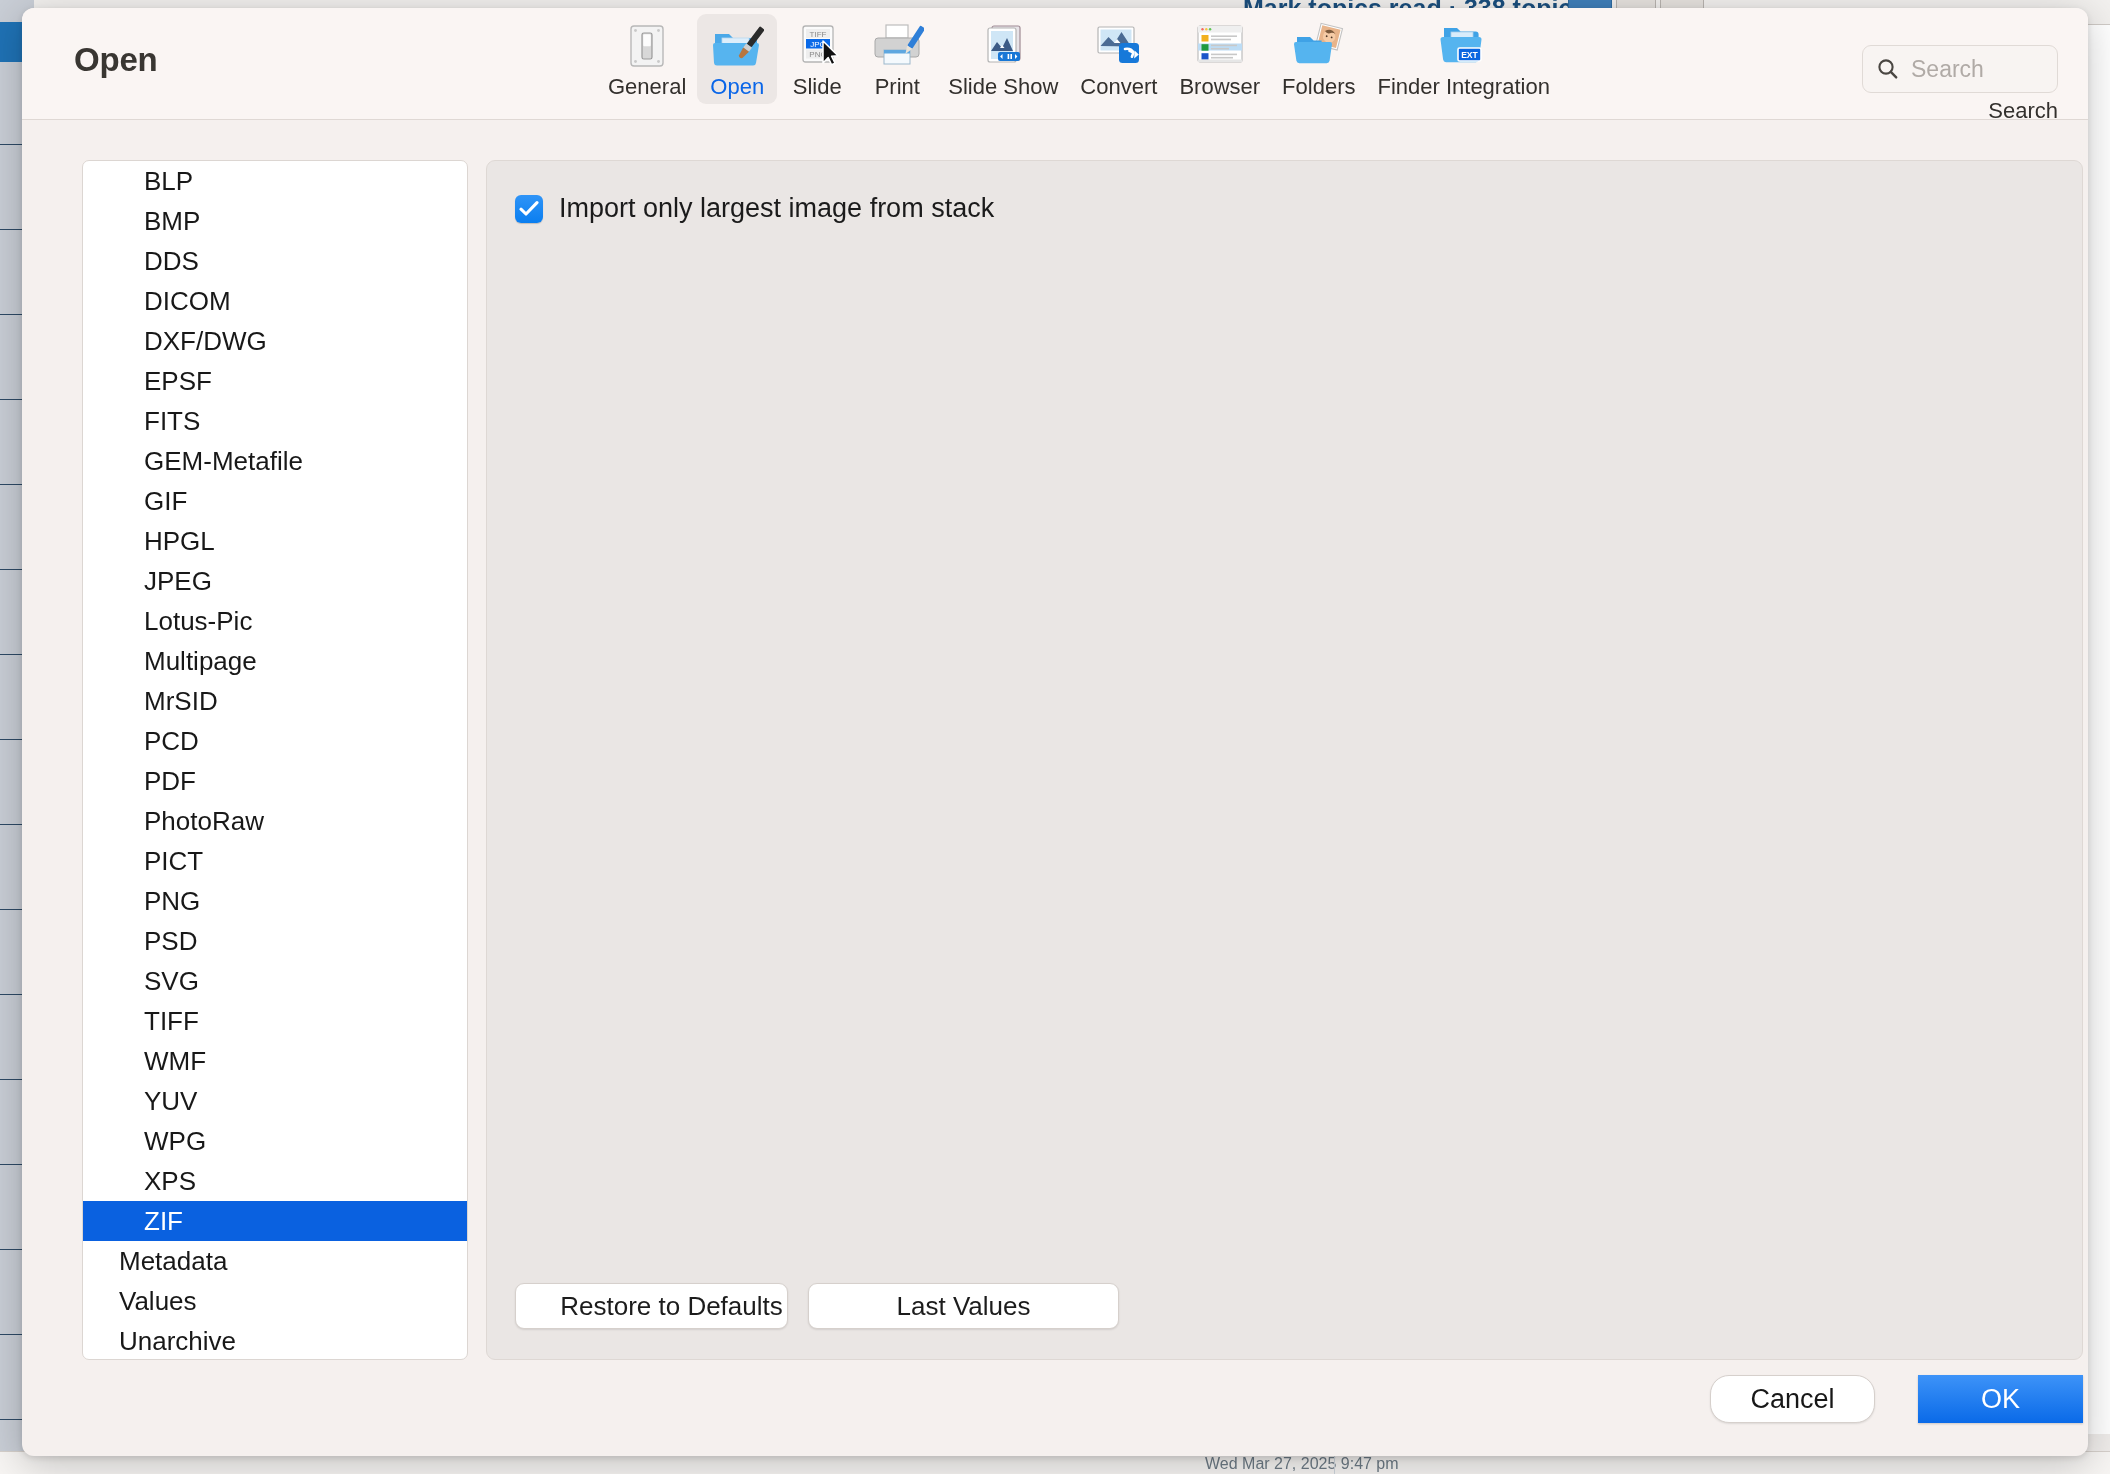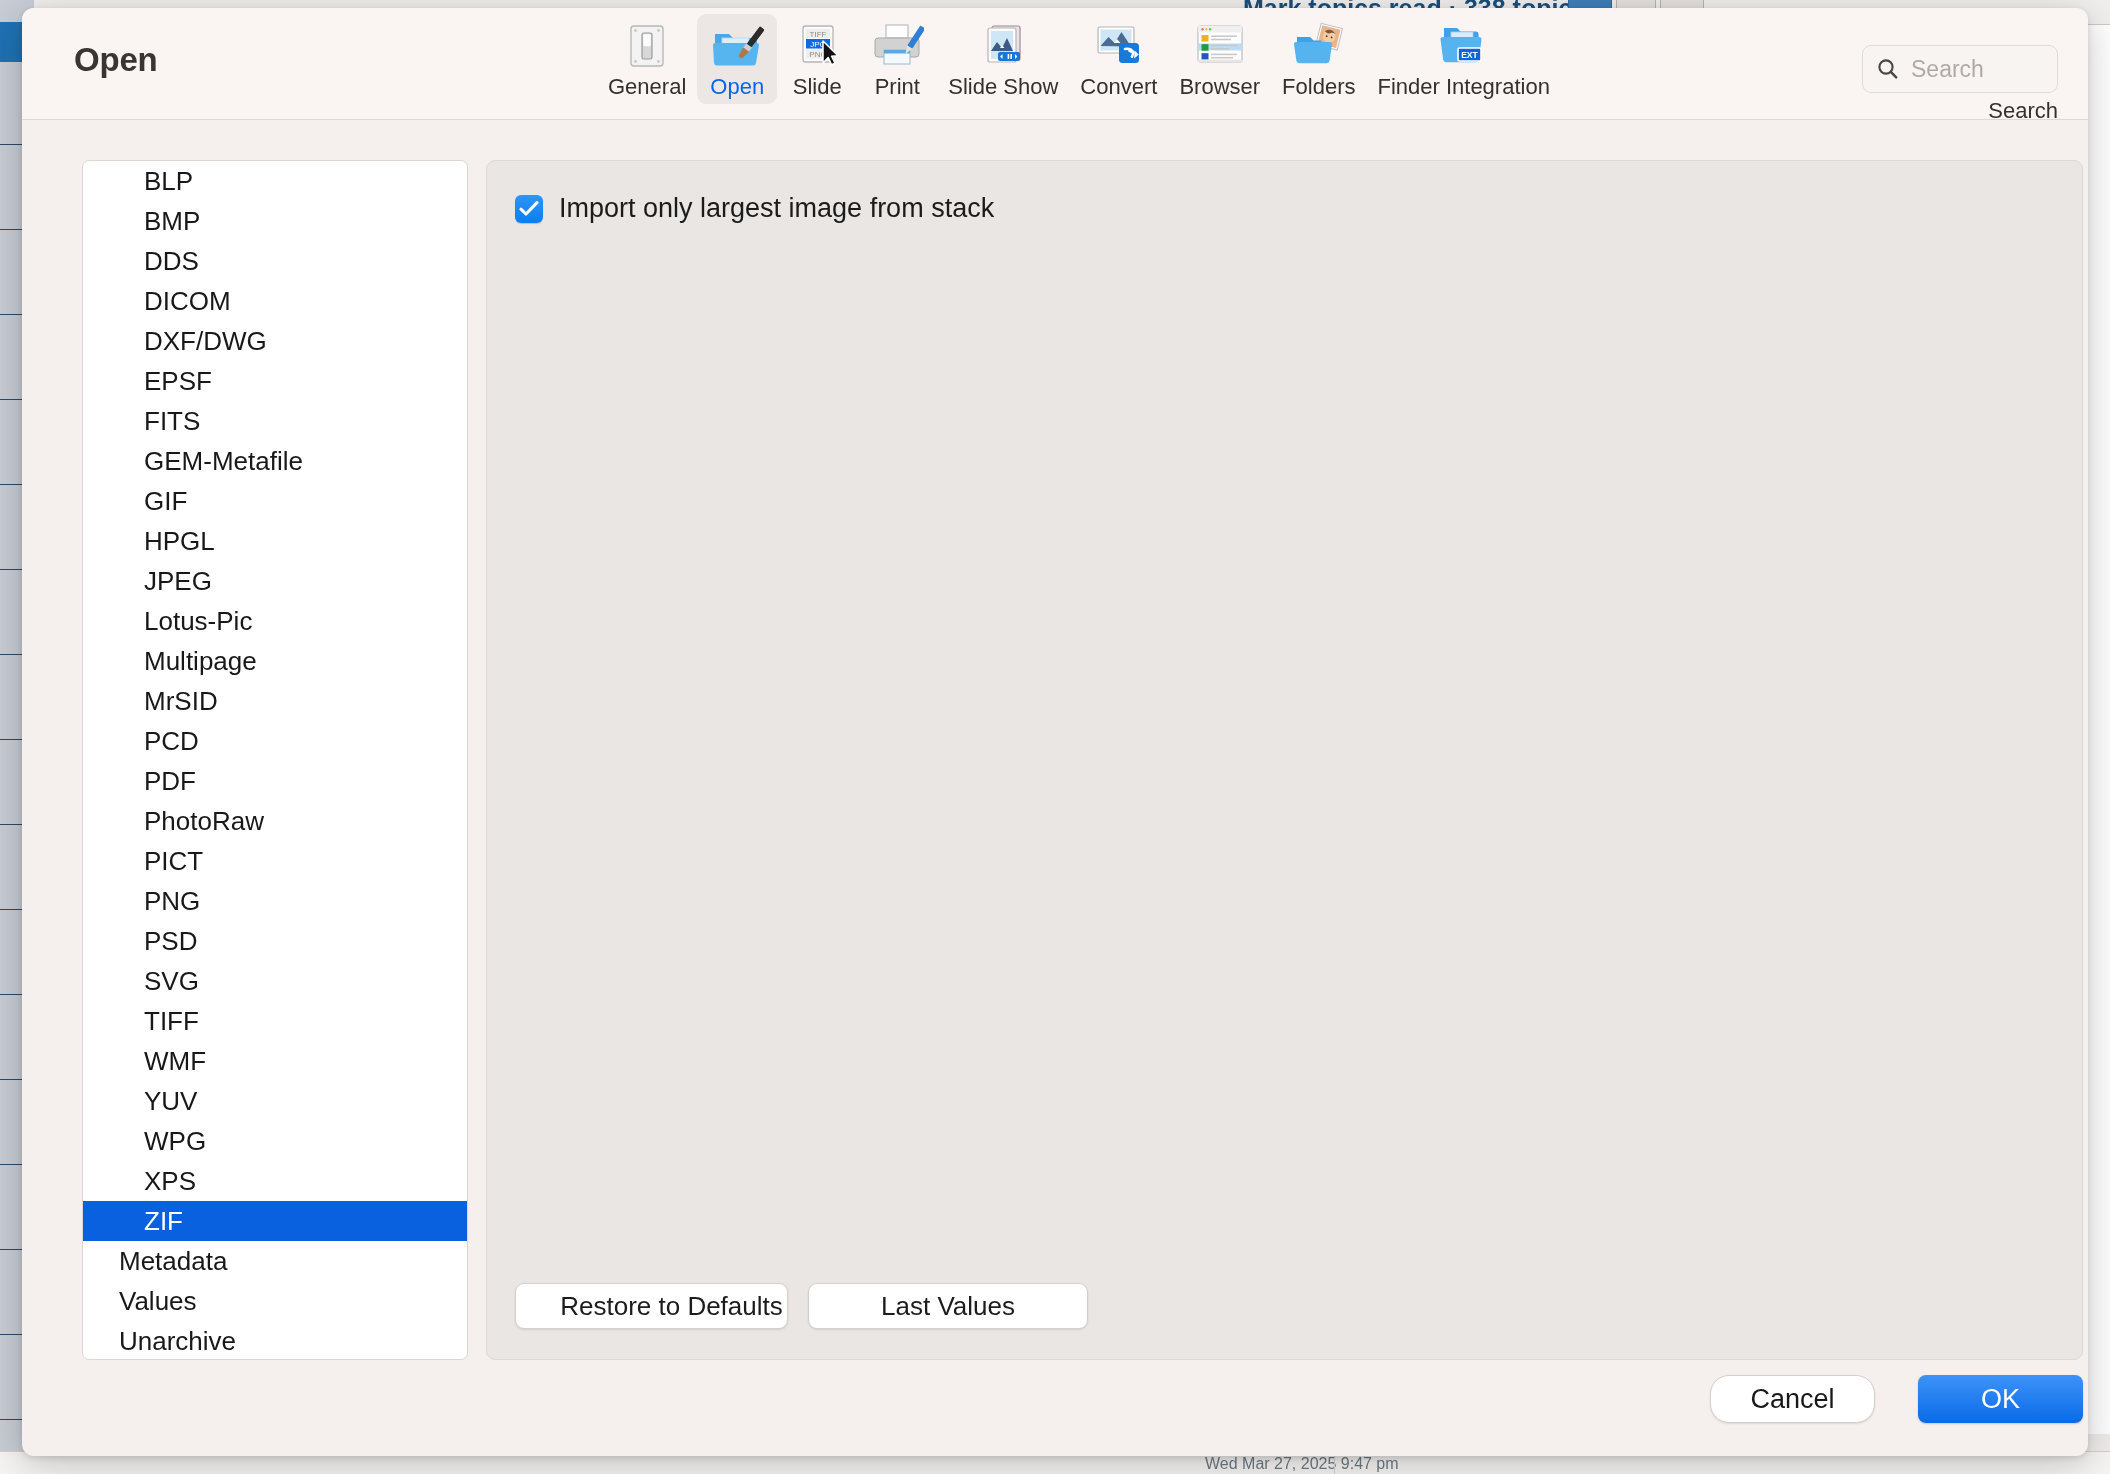--- a/index.html
+++ b/index.html
@@ -295,21 +295,21 @@
     border: 1px solid #d6d0cc;
     border-radius: 9px;
     font-family: "Liberation Sans", sans-serif;
     font-size: 26px;
     color: #1c1c1c;
     box-shadow: 0 1px 2px rgba(0,0,0,0.10);
     cursor: default;
     padding: 0;
   }
   #btn-restore { left: 28px; bottom: 30px; width: 273px; padding-left: 40px; }
-  #btn-last    { left: 321px; bottom: 30px; width: 280px; }
+  #btn-last    { left: 321px; bottom: 30px; width: 311px; }
 
   
   #btn-cancel {
     position: absolute;
     right: 243px;
     bottom: 33px;
     width: 165px;
     height: 48px;
     background: #ffffff;
     border: 1px solid #d6d0cc;
@@ -322,21 +322,21 @@
     padding: 0;
   }
   #btn-ok {
     position: absolute;
     right: 35px;
     bottom: 33px;
     width: 165px;
     height: 48px;
     background: linear-gradient(180deg, #3d93f8 0%, #0a6ae8 100%);
     border: none;
-    border-radius: 8px;
+    border-radius: 0;
     font-family: "Liberation Sans", sans-serif;
     font-size: 27px;
     color: #ffffff;
     box-shadow: 0 1px 2px rgba(0,0,0,0.18);
     cursor: default;
     padding: 0;
   }
 </style>
 </head>
 <body>

